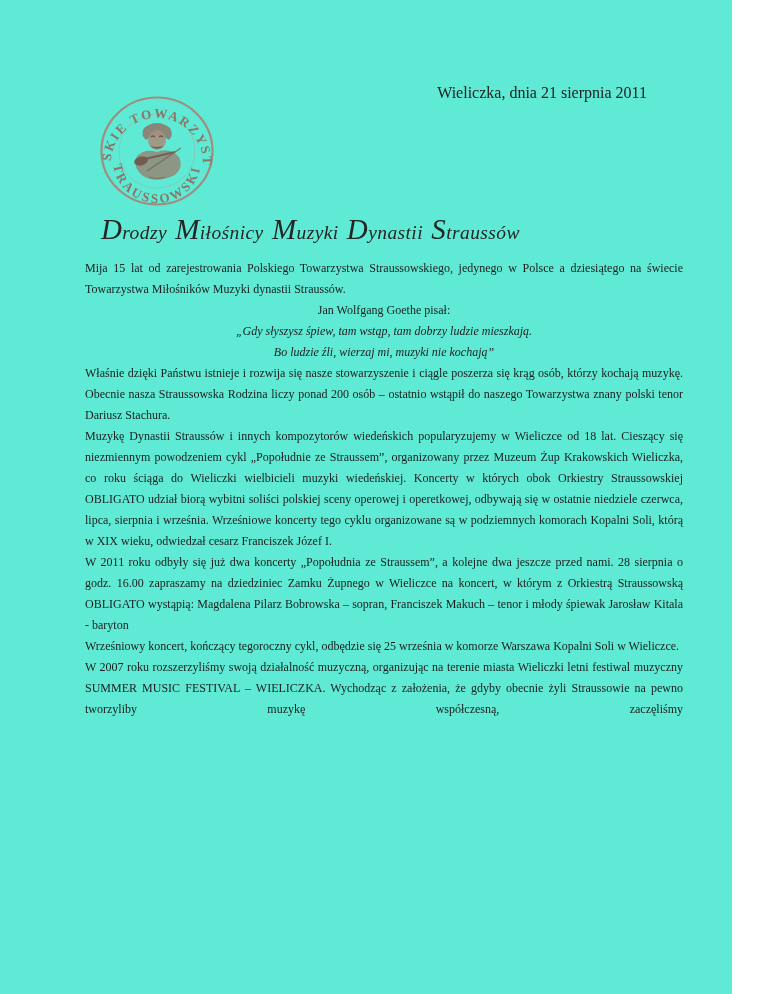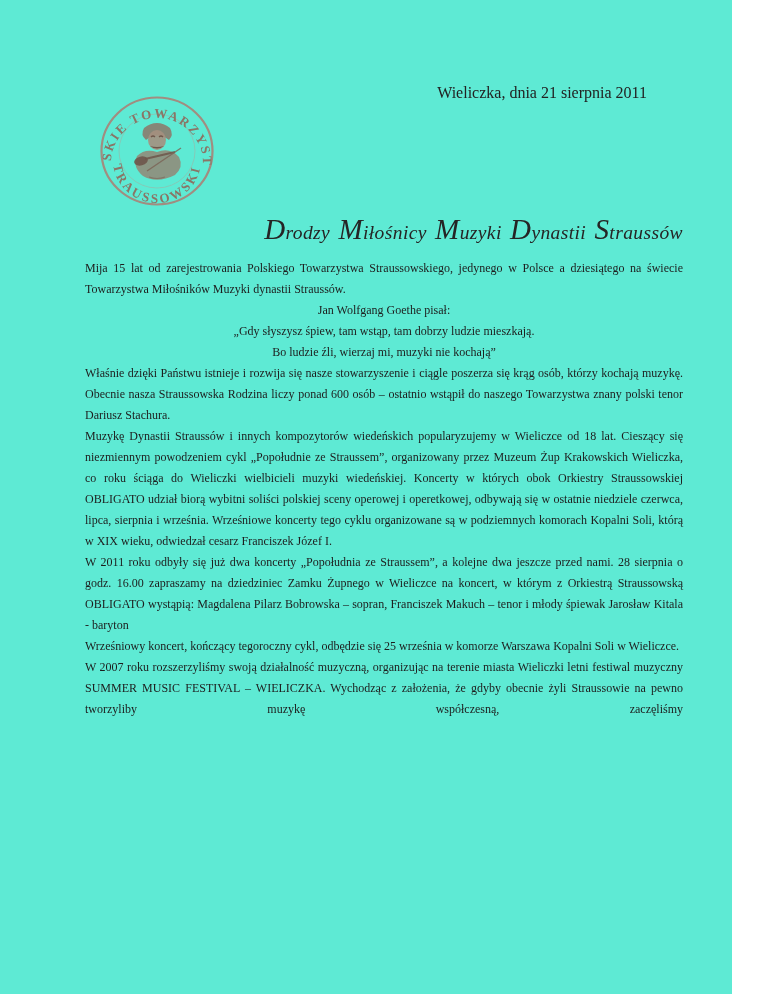--- a/index.html
+++ b/index.html
@@ -37,31 +37,30 @@
   .salutation {
     font-style: italic;
     font-weight: 400;
     font-size: 19.5px;
     line-height: 34px;
     letter-spacing: 0.4px;
     word-spacing: 3px;
     color: #252525;
     margin: 0 0 8px 16px;
     white-space: nowrap;
-    text-align: right;
   }
   .salutation .initial { font-size: 29px; }
   .content p {
     margin: 0;
     font-size: 12px;
     line-height: 21px;
     text-align: justify;
   }
   .content p.plain { text-align: center; }
-  .quote { }
+  .quote { font-style: italic; }
   .section-title {
     font-weight: bold;
     text-align: left !important;
     margin-top: 11px !important;
   }
   .stretch-last {
     text-align-last: justify;
     -moz-text-align-last: justify;
   }
 </style>
@@ -110,21 +109,21 @@
   </div>
 
   <div class="content">
 
     <h1 class="salutation"><span><span class="initial">D</span>rodzy</span> <span><span class="initial">M</span>iłośnicy</span> <span><span class="initial">M</span>uzyki</span> <span><span class="initial">D</span>ynastii</span> <span><span class="initial">S</span>traussów</span></h1>
 
     <p>Mija 15 lat od zarejestrowania Polskiego Towarzystwa Straussowskiego, jedynego w Polsce a dziesiątego na świecie Towarzystwa Miłośników Muzyki dynastii Straussów.</p>
     <p class="plain">Jan Wolfgang Goethe pisał:</p>
     <p class="plain quote">„Gdy słyszysz śpiew, tam wstąp, tam dobrzy ludzie mieszkają.</p>
     <p class="plain quote">Bo ludzie źli, wierzaj mi, muzyki nie kochają”</p>
-    <p>Właśnie dzięki Państwu istnieje i rozwija się nasze stowarzyszenie i ciągle poszerza się krąg osób, którzy kochają muzykę. Obecnie nasza Straussowska Rodzina liczy ponad 600 osób – ostatnio wstąpił do naszego Towarzystwa znany polski tenor Dariusz Stachura.</p>
+    <p>Właśnie dzięki Państwu istnieje i rozwija się nasze stowarzyszenie i ciągle poszerza się krąg osób, którzy kochają muzykę. Obecnie nasza Straussowska Rodzina liczy ponad 200 osób – ostatnio wstąpił do naszego Towarzystwa znany polski tenor Dariusz Stachura.</p>
 
     <p>Muzykę Dynastii Straussów i innych kompozytorów wiedeńskich popularyzujemy w Wieliczce od 18 lat. Cieszący się niezmiennym powodzeniem cykl „Popołudnie ze Straussem”, organizowany przez Muzeum Żup Krakowskich Wieliczka, co roku ściąga do Wieliczki wielbicieli muzyki wiedeńskiej. Koncerty w których obok Orkiestry Straussowskiej OBLIGATO udział biorą wybitni soliści polskiej sceny operowej i operetkowej, odbywają się w ostatnie niedziele czerwca, lipca, sierpnia i września. Wrześniowe koncerty tego cyklu organizowane są w podziemnych komorach Kopalni Soli, którą w XIX wieku, odwiedzał cesarz Franciszek Józef I.</p>
     <p>W 2011 roku odbyły się już dwa koncerty „Popołudnia ze Straussem”, a kolejne dwa jeszcze przed nami. 28 sierpnia o godz. 16.00 zapraszamy na dziedziniec Zamku Żupnego w Wieliczce na koncert, w którym z Orkiestrą Straussowską OBLIGATO wystąpią: Magdalena Pilarz Bobrowska – sopran, Franciszek Makuch – tenor i młody śpiewak Jarosław Kitala - baryton</p>
     <p>Wrześniowy koncert, kończący tegoroczny cykl, odbędzie się 25 września w komorze Warszawa Kopalni Soli w Wieliczce.</p>
 
     <p class="stretch-last">W 2007 roku rozszerzyliśmy swoją działalność muzyczną, organizując na terenie miasta Wieliczki letni festiwal muzyczny SUMMER MUSIC FESTIVAL – WIELICZKA. Wychodząc z założenia, że gdyby obecnie żyli Straussowie na pewno tworzyliby muzykę współczesną, zaczęliśmy</p>
 
   </div>
 </div>
 

